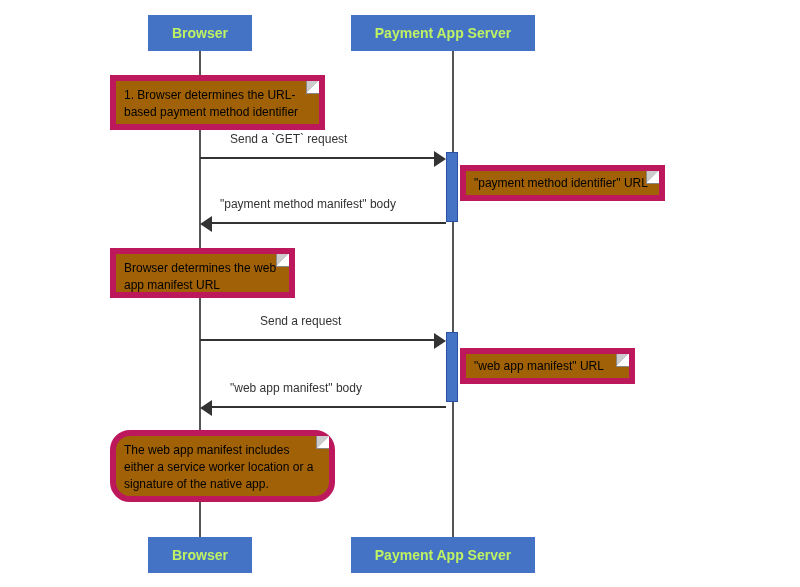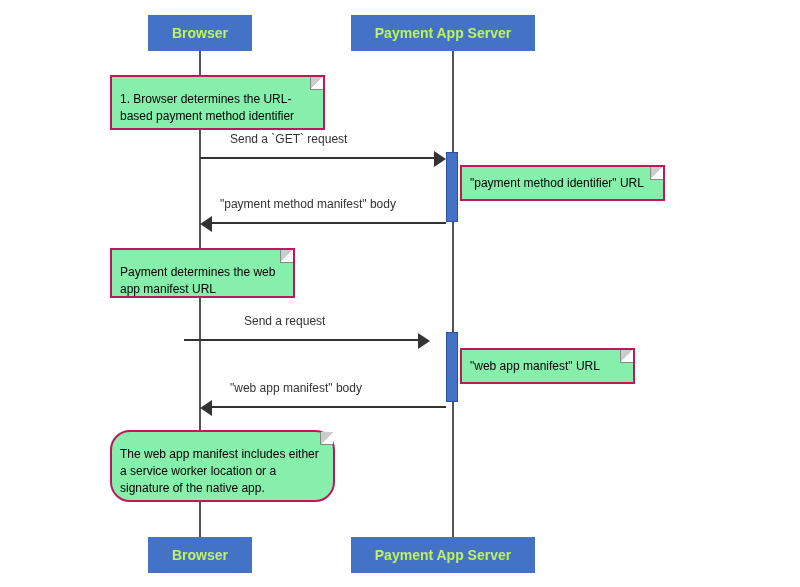--- a/index.html
+++ b/index.html
@@ -79,23 +79,23 @@
     .arrow-label {
       position: absolute;
       font-size: 12px;
       color: #333;
       white-space: nowrap;
     }
 
     
     .note-box {
       position: absolute;
-      background: #86efac;
-      border: 2px solid #be185d;
-      padding: 14px 8px;
+      background: #a16207;
+      border: 6px solid #be185d;
+      padding: 6px 8px;
       font-size: 12px;
       line-height: 1.4;
     }
 
     .note-box::after {
       content: '';
       position: absolute;
       top: 0;
       right: 0;
       width: 12px;
@@ -139,24 +139,24 @@
     <span>"payment method identifier" URL</span>
   </div>
 
   <div style="position:absolute; top: 213px; left: 200px; width: 246px; height: 20px;">
     <div class="arrow-line" style="left:12px; width: 234px;"></div>
     <div class="arrow-head-left" style="left: 0;"></div>
     <div class="arrow-label" style="top: -16px; left: 20px;">"payment method manifest" body</div>
   </div>
 
   <div class="note-box" style="left: 110px; top: 248px; width: 185px; height: 50px;">
-    <span>Payment determines the web app manifest URL</span>
+    <span>Browser determines the web app manifest URL</span>
   </div>
 
-  <div style="position:absolute; top: 330px; left: 184px; width: 246px; height: 20px;">
+  <div style="position:absolute; top: 330px; left: 200px; width: 246px; height: 20px;">
     <div class="arrow-line" style="left:0; width: 234px;"></div>
     <div class="arrow-head-right" style="left: 234px;"></div>
     <div class="arrow-label" style="top: -16px; left: 60px;">Send a request</div>
   </div>
 
   <div class="note-box" style="left: 460px; top: 348px; width: 175px; height: 36px; display:flex; align-items:center;">
     <span>"web app manifest" URL</span>
   </div>
 
   <div style="position:absolute; top: 397px; left: 200px; width: 246px; height: 20px;">

